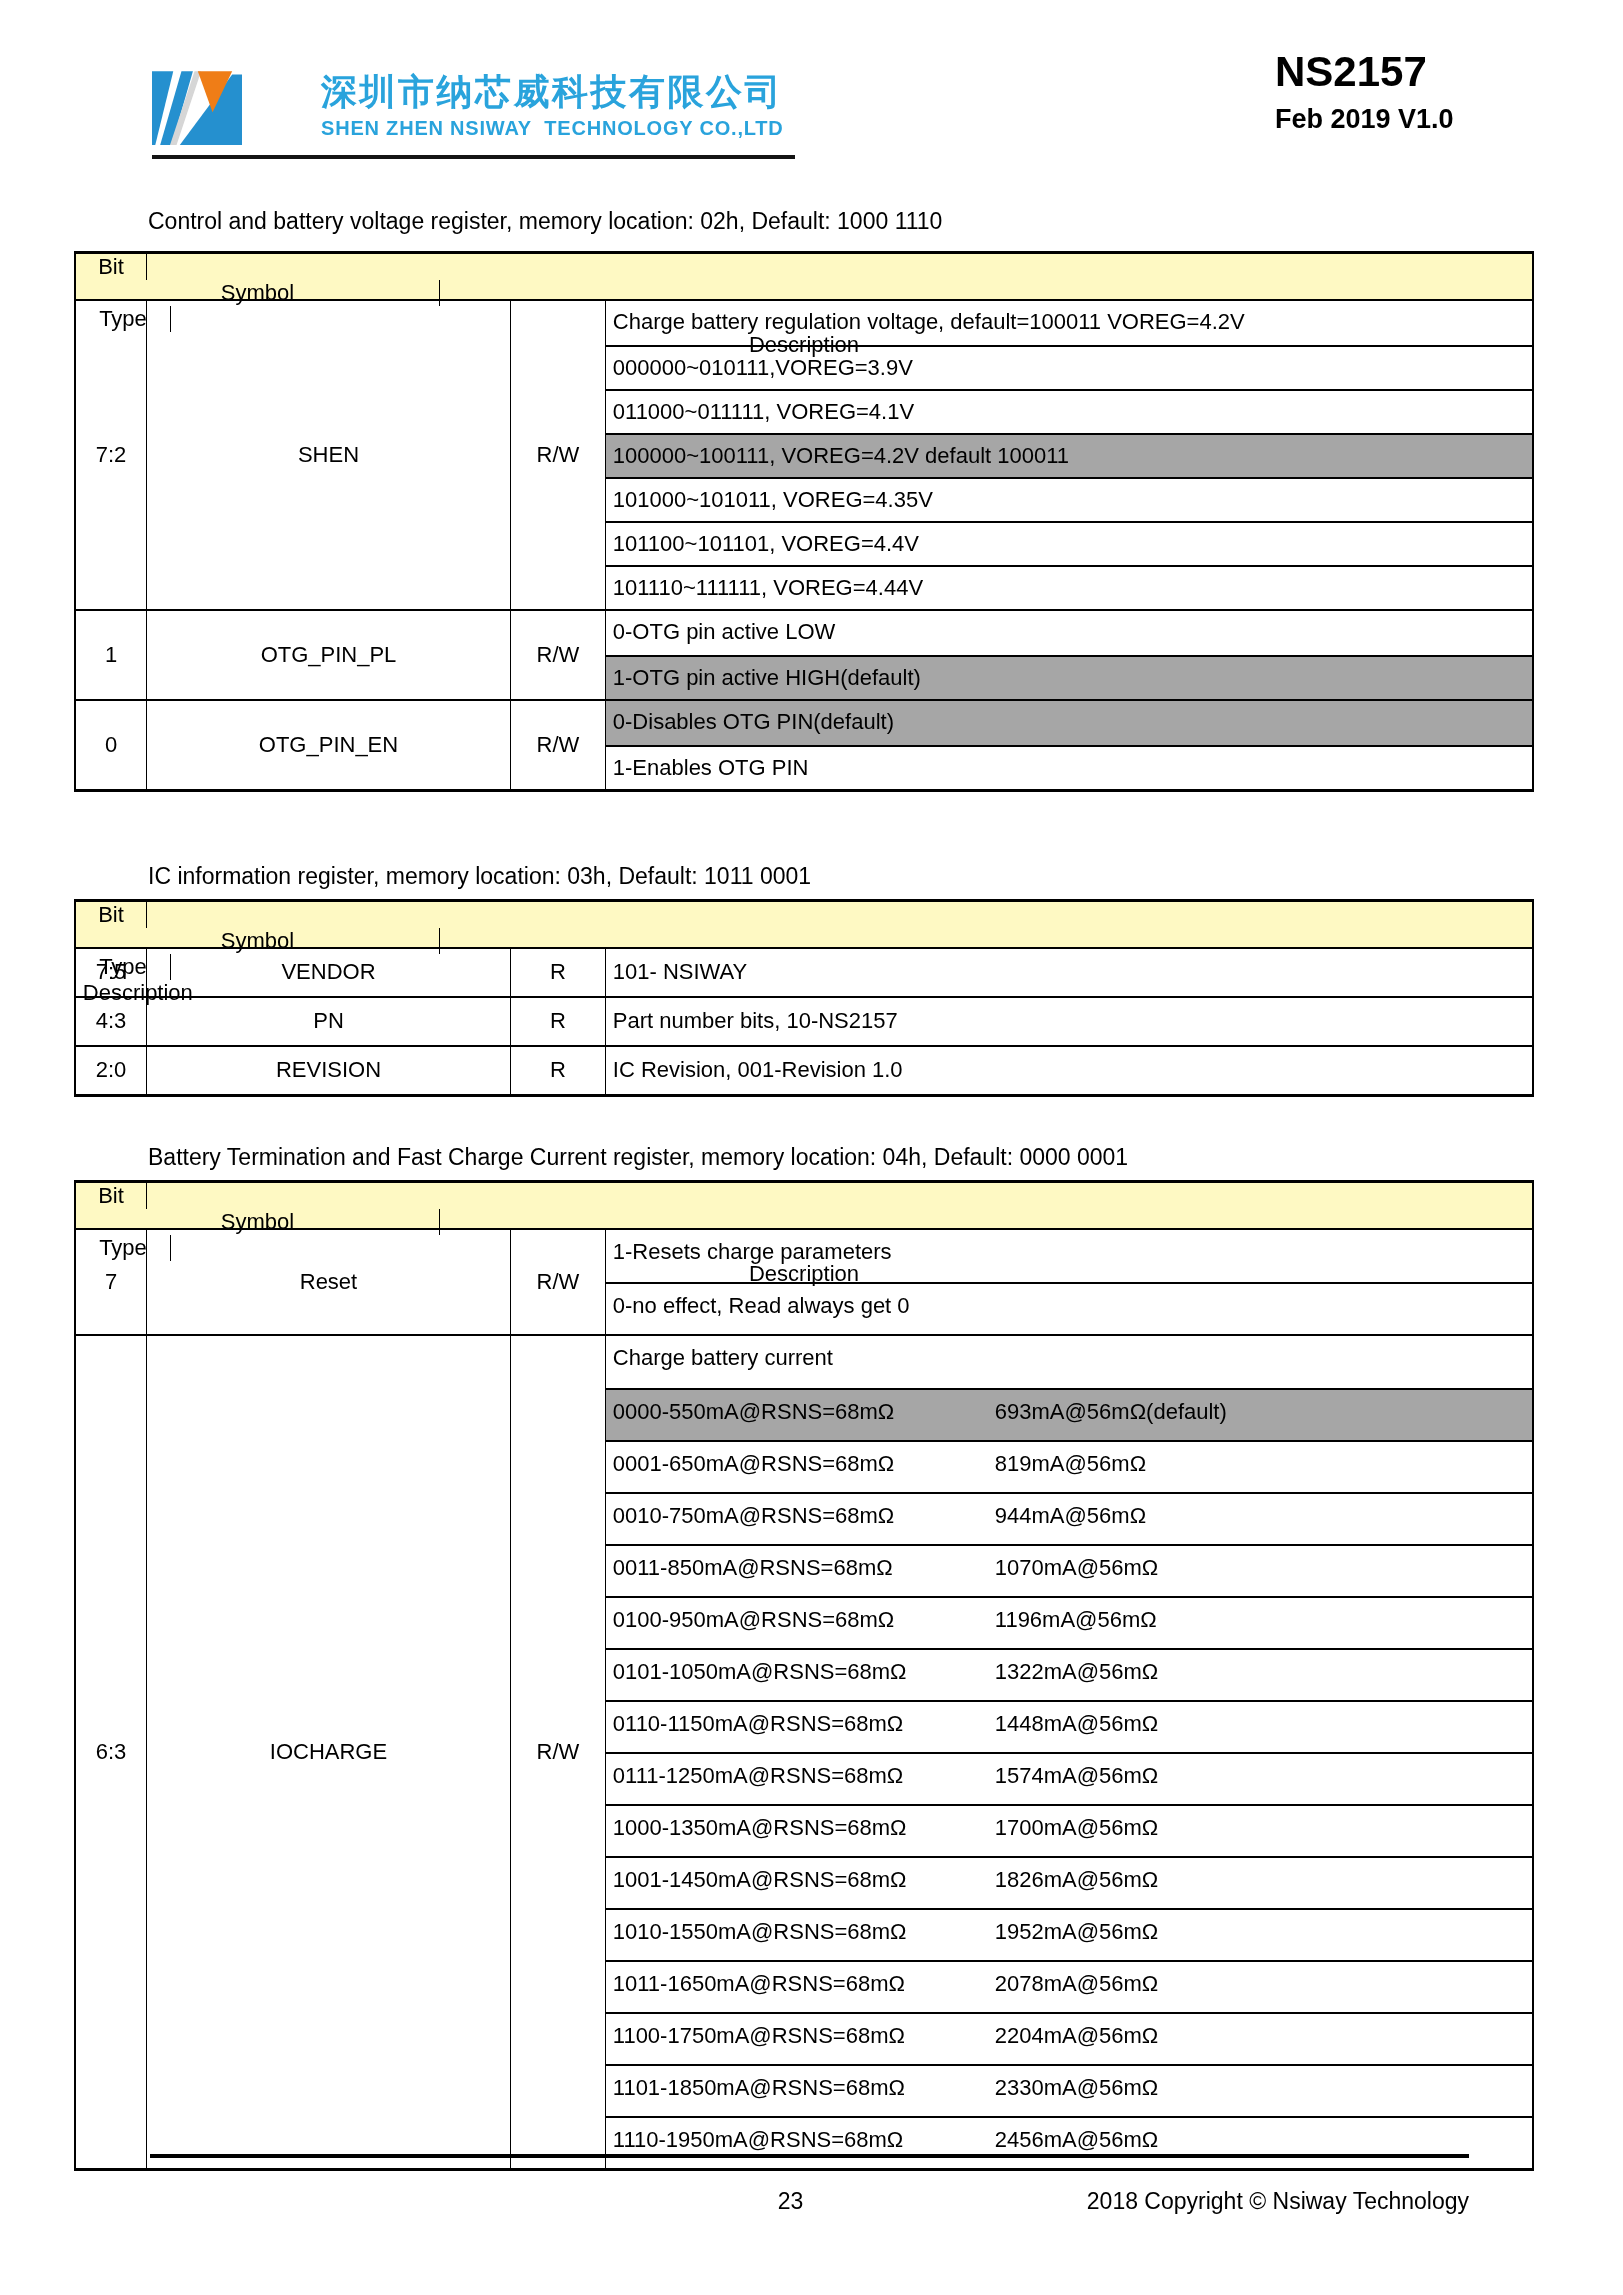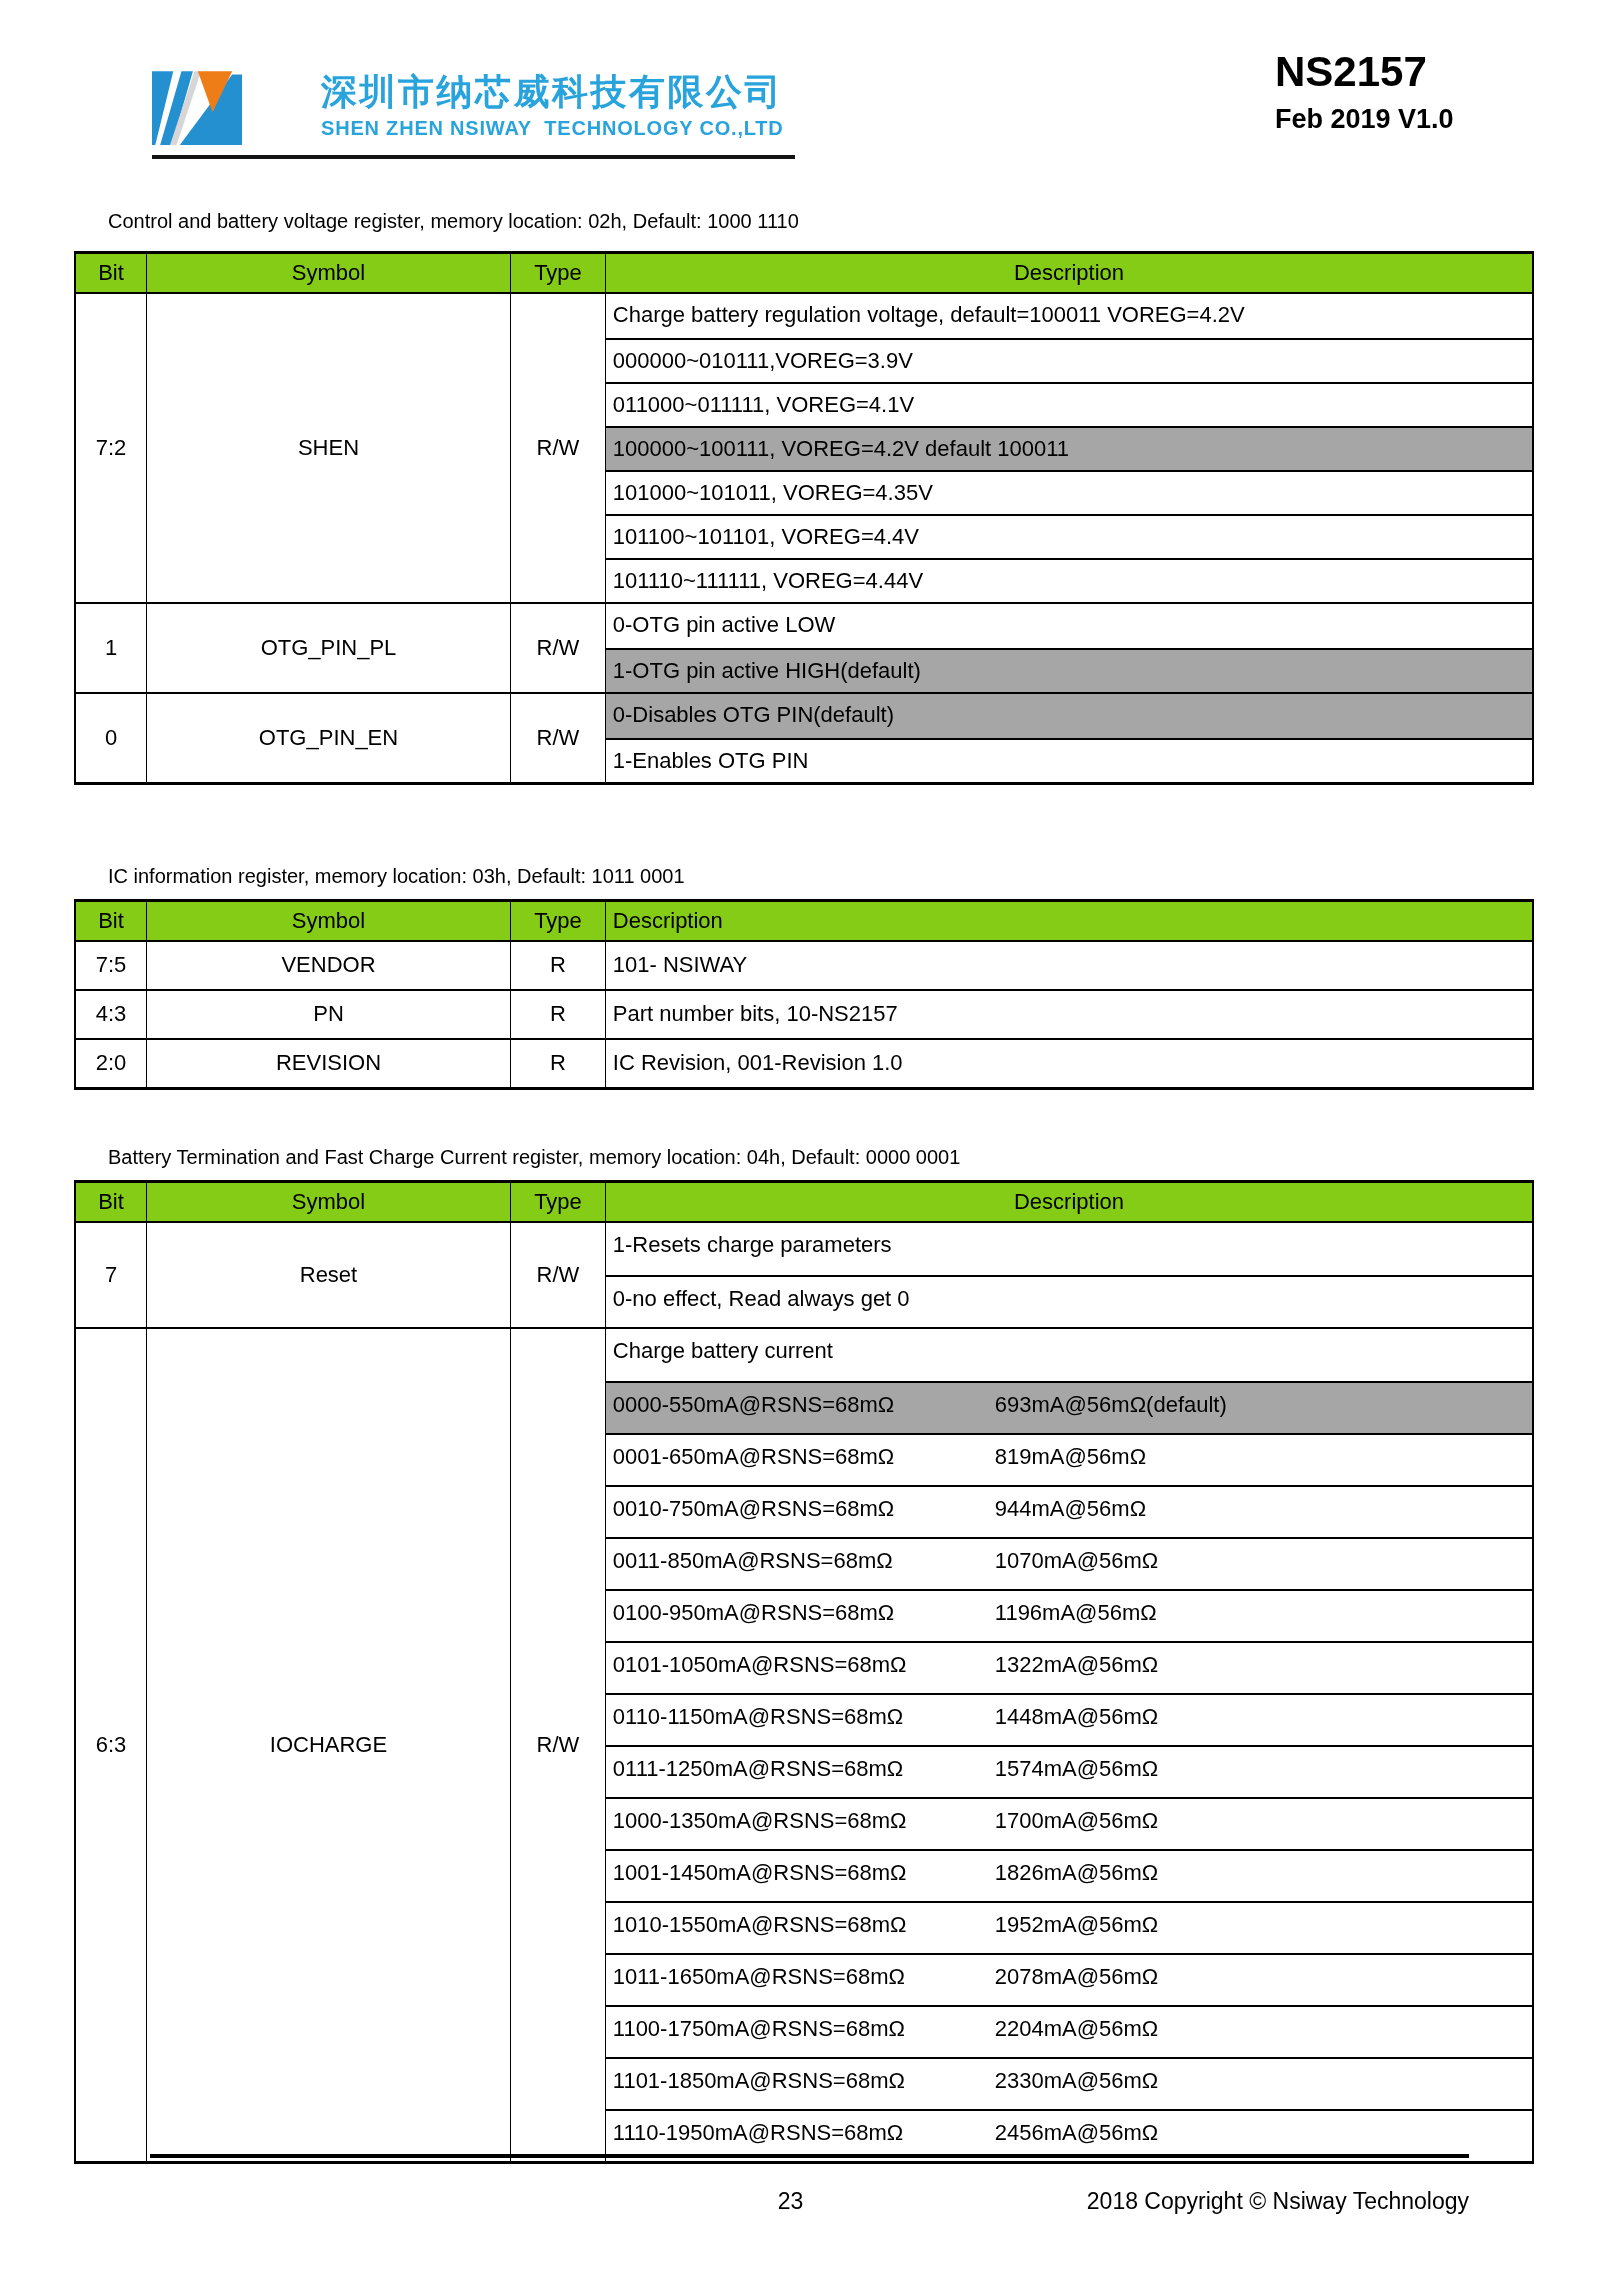--- a/index.html
+++ b/index.html
@@ -18,28 +18,28 @@
   .company .en{font-size:20px;font-weight:bold;line-height:25px;margin-top:3.4px;white-space:pre;letter-spacing:0.8px;}
   .header-rule{position:absolute;left:152px;top:155px;width:643px;height:4.2px;background:#141414;}
   .doc-id{position:absolute;left:1275px;top:47px;font-size:42px;font-weight:bold;line-height:49px;}
   .doc-ver{position:absolute;left:1275px;top:103px;font-size:27px;font-weight:bold;line-height:32px;}
 
   
   .tbl-wrap{position:absolute;left:74px;width:1460px;}
   .s0{top:205px;}
   .s1{top:860px;}
   .s2{top:1141px;}
-  .tbl-title{margin-left:34px;font-size:20px;line-height:32px;margin-bottom:13.5px;}
+  .tbl-title{margin-left:74px;font-size:23px;line-height:32px;margin-bottom:13.5px;}
   .s1 .tbl-title,.s2 .tbl-title{margin-bottom:6.8px;}
 
   .reg-table{
     border:3.4px solid #000;border-left-width:2.5px;border-right-width:2.5px;
     font-size:22px;background:#fff;
   }
-  .thead{display:flex;height:40px;background:#84cc16;border-bottom:2.5px solid #000;}
+  .thead{display:flex;height:47px;background:#fef9c3;border-bottom:2.5px solid #000;flex-direction:column;}
   .hcell{display:flex;align-items:center;justify-content:center;}
   .hcell.align-left{justify-content:flex-start;padding-left:6.8px;}
   .col-bit{width:71px;flex:none;border-right:1.7px solid #000;}
   .col-symbol{width:364px;flex:none;border-right:1.7px solid #000;}
   .col-type{width:95px;flex:none;border-right:1.7px solid #000;}
   .col-desc{flex:1;min-width:0;}
   .tgroup{display:flex;}
   .tgroup + .tgroup{border-top:2.5px solid #000;}
   .cell{display:flex;align-items:center;justify-content:center;text-align:center;}
   .desc-col{flex:1;display:flex;flex-direction:column;min-width:0;}

